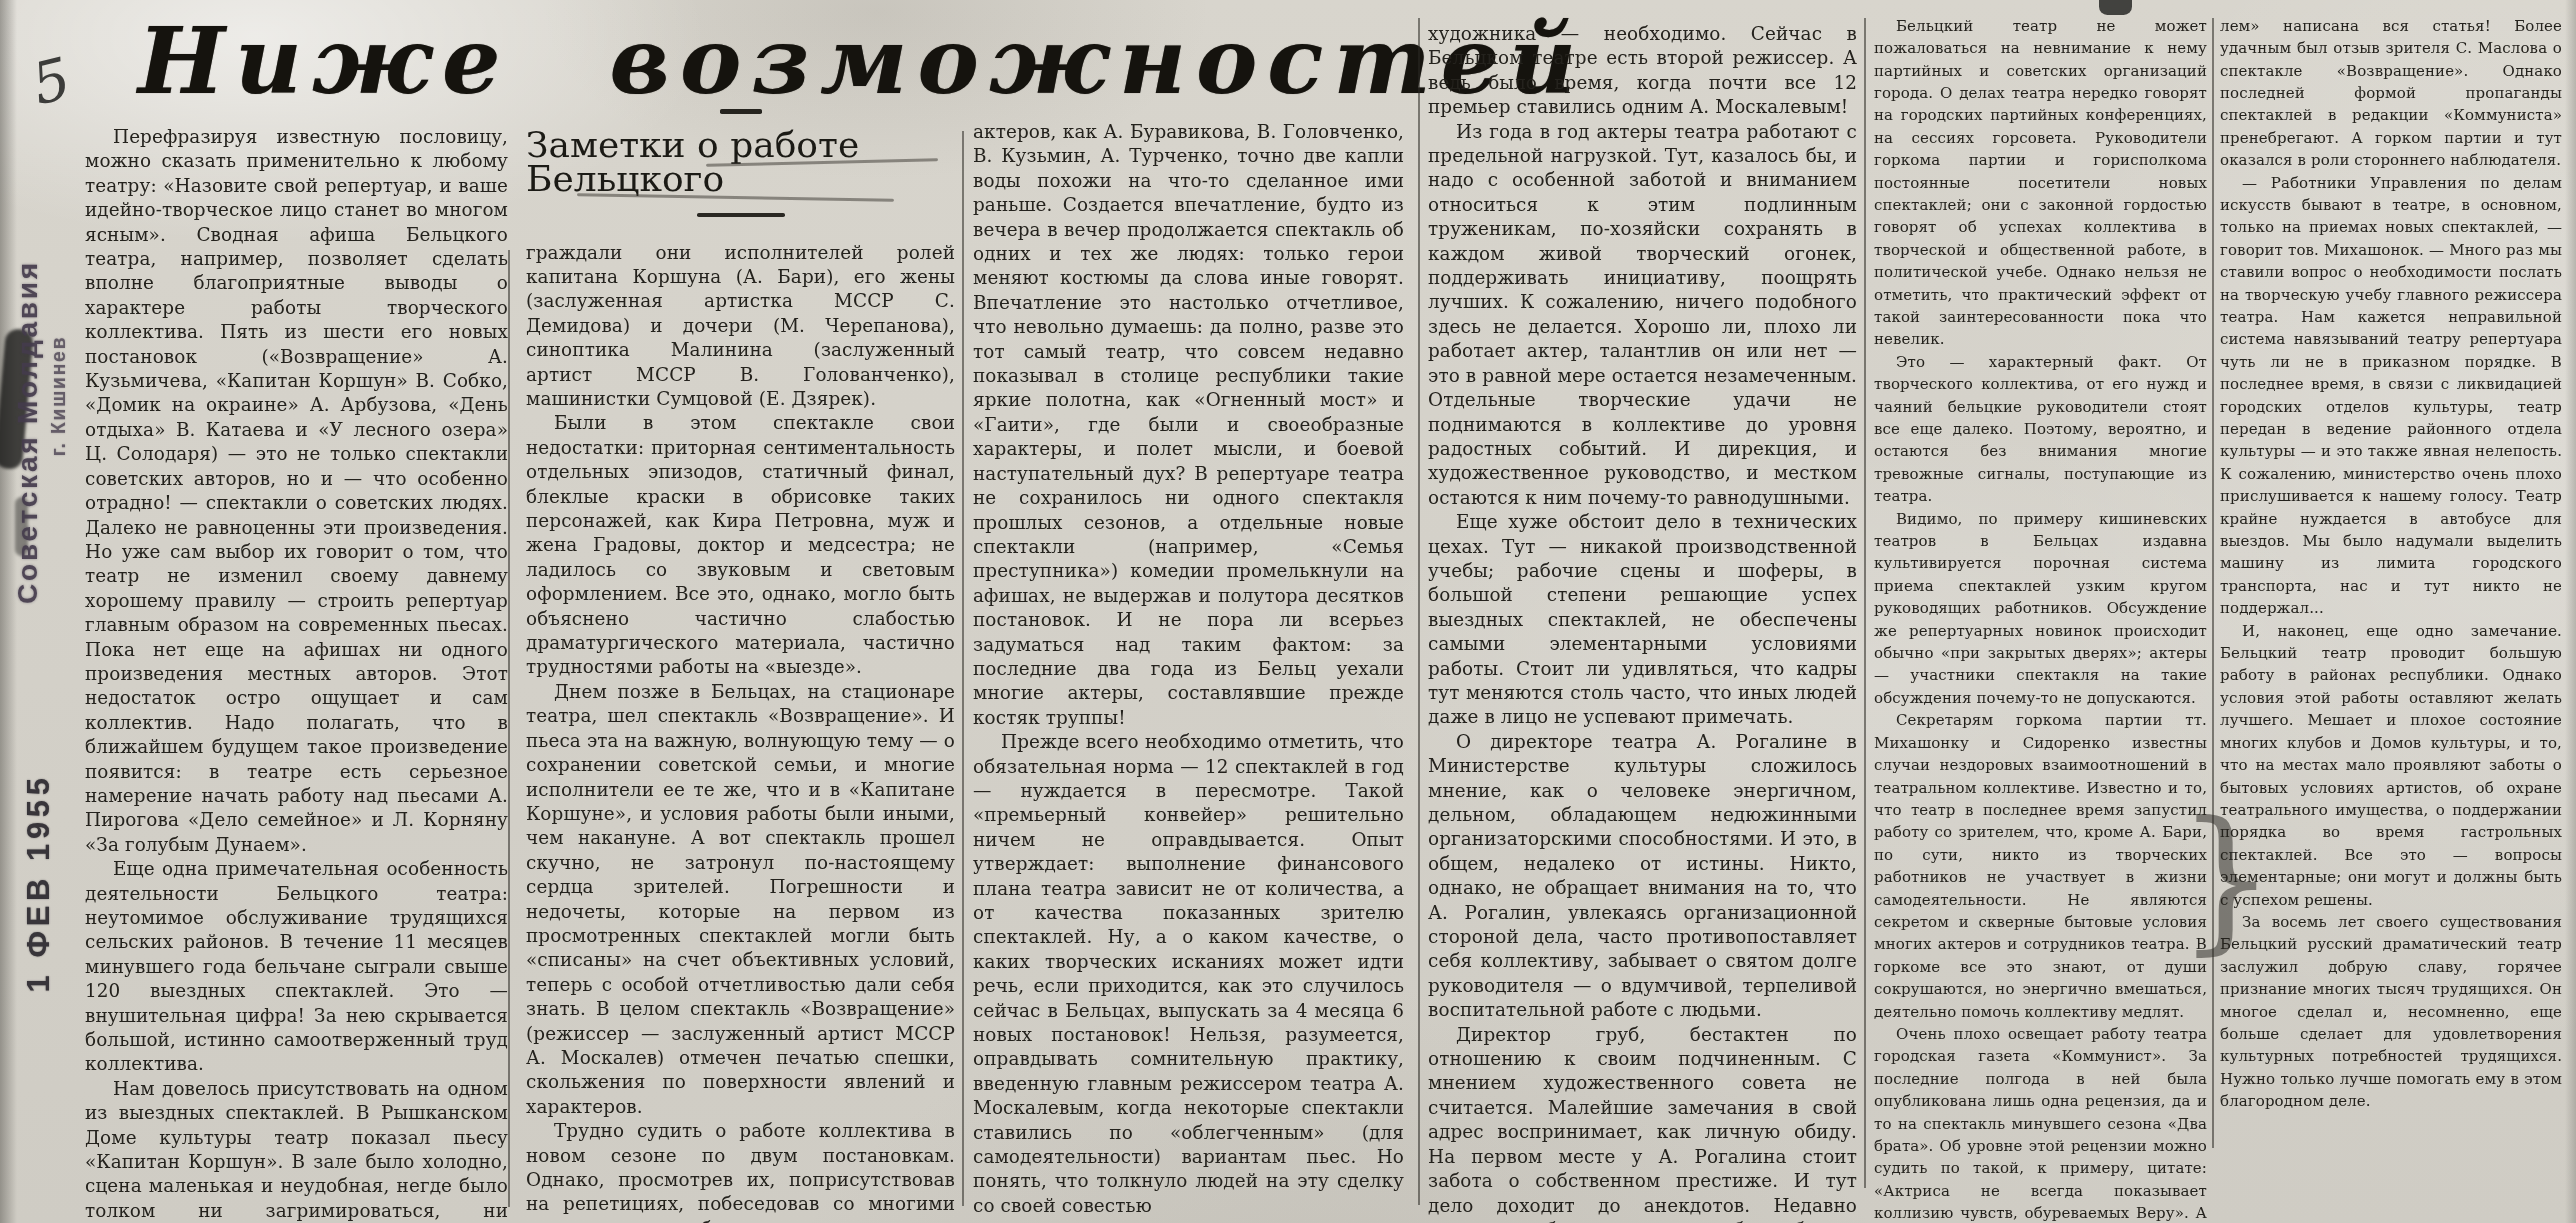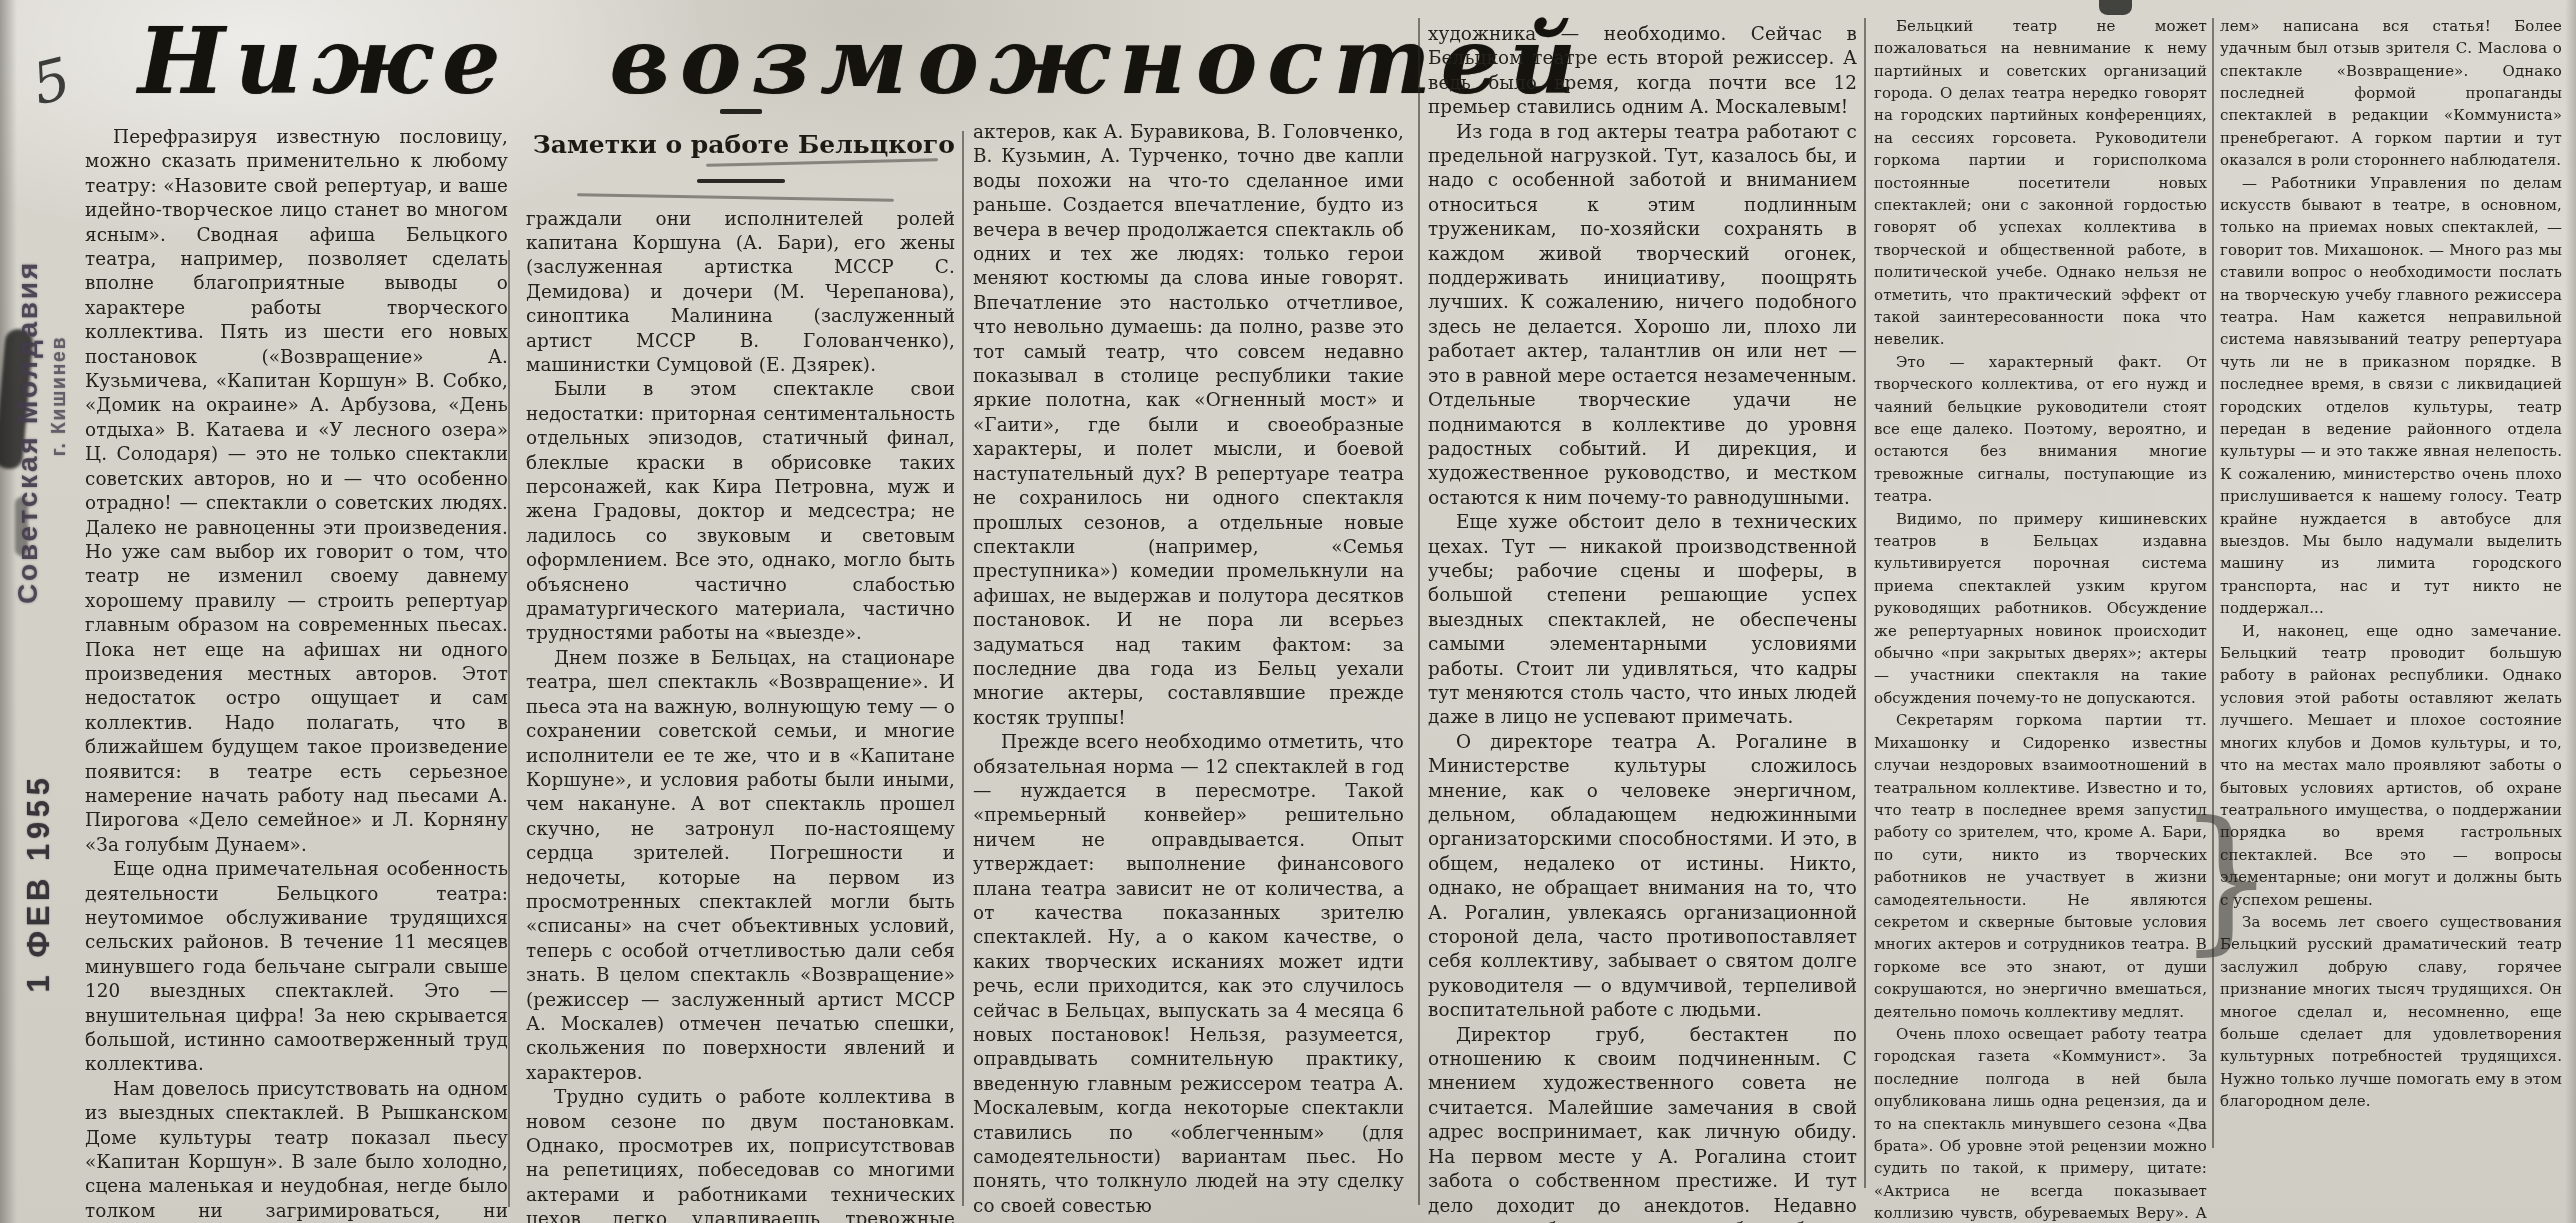--- a/index.html
+++ b/index.html
@@ -37,22 +37,22 @@
   .col p.cont { text-indent:0; }
   #col-1 { left:85px;  top:125px; width:423px; }
   #col-2 { left:526px; top:109px; width:429px; }
   #col-3 { left:973px; top:120px; width:431px; }
   #col-4 { left:1428px; top:22px;  width:429px; }
   #col-5 { left:1874px; top:14.7px;  width:333px; }
   #col-6 { left:2220px; top:14.7px;  width:342px; }
 
   
   .topdash { width:42px; height:4.6px; background:#26241f; margin:0 auto 14.7px; border-radius:1.8px; }
-  .subhead { position:relative; text-align:right; font-weight:bold;
-    font-size:25px; line-height:34px; color:#1b1a15; }
+  .subhead { position:relative; text-align:left; font-weight:normal;
+    font-size:36px; line-height:34px; color:#1b1a15; }
   .squig { position:absolute; height:2.8px; background:rgba(70,66,60,.55); border-radius:2.8px; }
   .squig1 { left:42%; width:54%; top:33px; transform:rotate(-1.4deg); }
   .squig2 { left:12%; width:74%; top:68px; transform:rotate(1deg); }
   .subrule { width:88px; height:3.7px; background:#2a2823; margin:16.6px auto 0; border-radius:1.8px; }
   #col-2 .coltext { margin-top:24px; }
 
   
   .vrule { position:absolute; width:1.8px; background:rgba(44,41,36,.55); }
   #d1 { left:508px;  top:250px; height:957px; }
   #d2 { left:962px; top:131px; height:1075px; }

